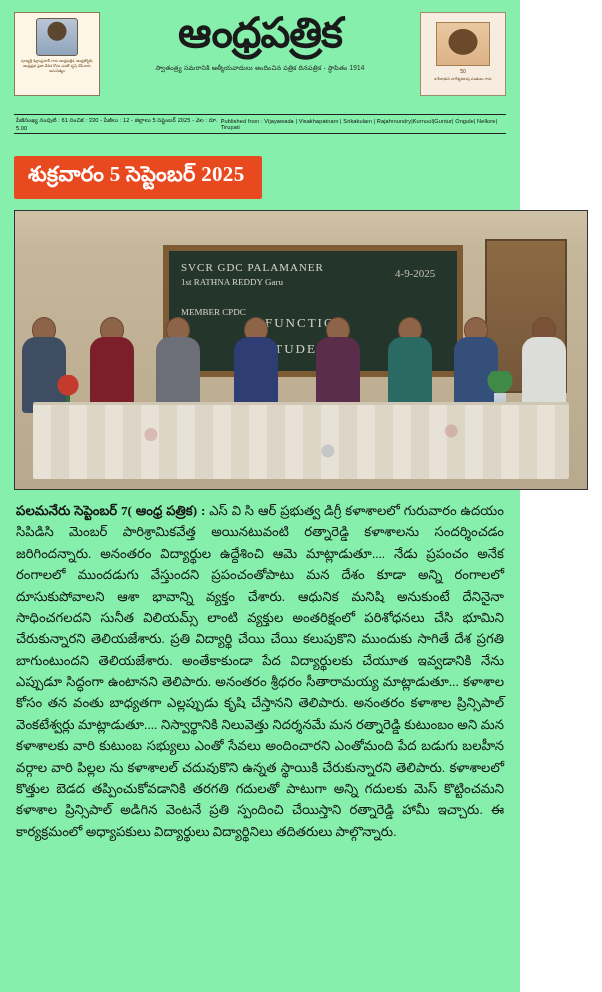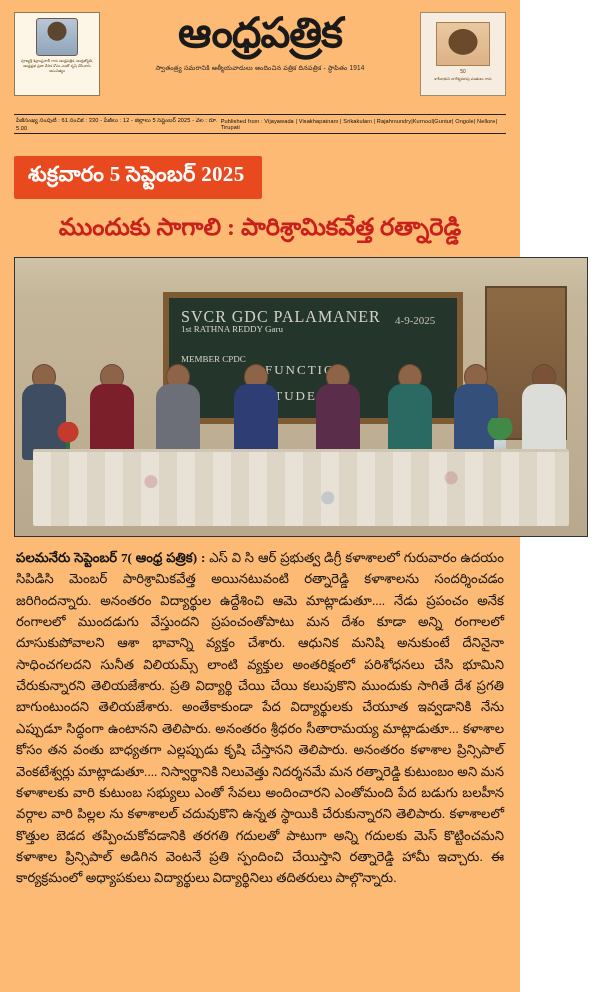--- a/index.html
+++ b/index.html
@@ -11,21 +11,21 @@
     width: 602px;
     height: 992px;
     font-family: "Liberation Sans", sans-serif;
     color: #111;
     overflow: hidden;
   }
   .page {
     position: relative;
     width: 520px;
     height: 992px;
-    background: #fdba74;
+    background: #86efac;
     box-sizing: border-box;
     padding: 0 14px;
   }
 
   
   .masthead {
     position: relative;
     display: flex;
     align-items: flex-start;
     justify-content: space-between;
@@ -171,21 +171,21 @@
     box-sizing: border-box;
   }
   .ph-chalk {
     position: absolute;
     color: #e9e6d8;
     font-family: "Liberation Serif", serif;
     font-size: 9px;
     opacity: .88;
     white-space: nowrap;
   }
-  .ph-chalk.c1 { left: 166px; top: 50px; font-size: 16px; letter-spacing: 1px; }
+  .ph-chalk.c1 { left: 166px; top: 50px; font-size: 11px; letter-spacing: 1px; }
   .ph-chalk.c2 { left: 166px; top: 66px; text-align: center; }
   .ph-chalk.c3 { left: 166px; top: 96px; }
   .ph-chalk.c4 { left: 250px; top: 104px; font-size: 13px; letter-spacing: 2px; }
   .ph-chalk.c5 { left: 250px; top: 130px; font-size: 13px; letter-spacing: 2px; }
   .ph-chalk.c6 { left: 380px; top: 56px; font-size: 11px; color: #d8d3c0; }
 
   .ph-table {
     position: absolute; left: 18px; right: 18px; bottom: 10px; height: 74px;
     background:
       repeating-linear-gradient(90deg, #e8e2d6 0 18px, #ddd5c6 18px 36px);
@@ -283,21 +283,20 @@
   <div class="info-strip">
     <div class="info-left">పేజీసంఖ్య సంపుటి : 61   సంచిక : 330 - పేజీలు : 12 - జిల్లాలు 5 సెప్టెంబర్ 2025 - వెల : రూ. 5.00</div>
     <div class="info-right">Published from : Vijayawada | Visakhapatnam | Srikakulam | Rajahmundry|Kurnool|Guntur| Ongole| Nellore| Tirupati</div>
   </div>
 
   <div class="date-banner-row">
     <div class="date-banner">శుక్రవారం 5 సెప్టెంబర్  2025</div>
   </div>
 
   <div class="headline">
-    <span class="l2">ముందుకు సాగాలి : పారిశ్రామికవేత్త రత్నారెడ్డి</span>
   </div>
 
   <div class="photo">
     <div class="ph-wall-top"></div>
     <div class="ph-door"></div>
     <div class="ph-board"></div>
     <div class="ph-chalk c1">SVCR GDC   PALAMANER</div>
     <div class="ph-chalk c2">1st  RATHNA  REDDY  Garu</div>
     <div class="ph-chalk c3">MEMBER CPDC</div>
     <div class="ph-chalk c4">FUNCTION</div>

